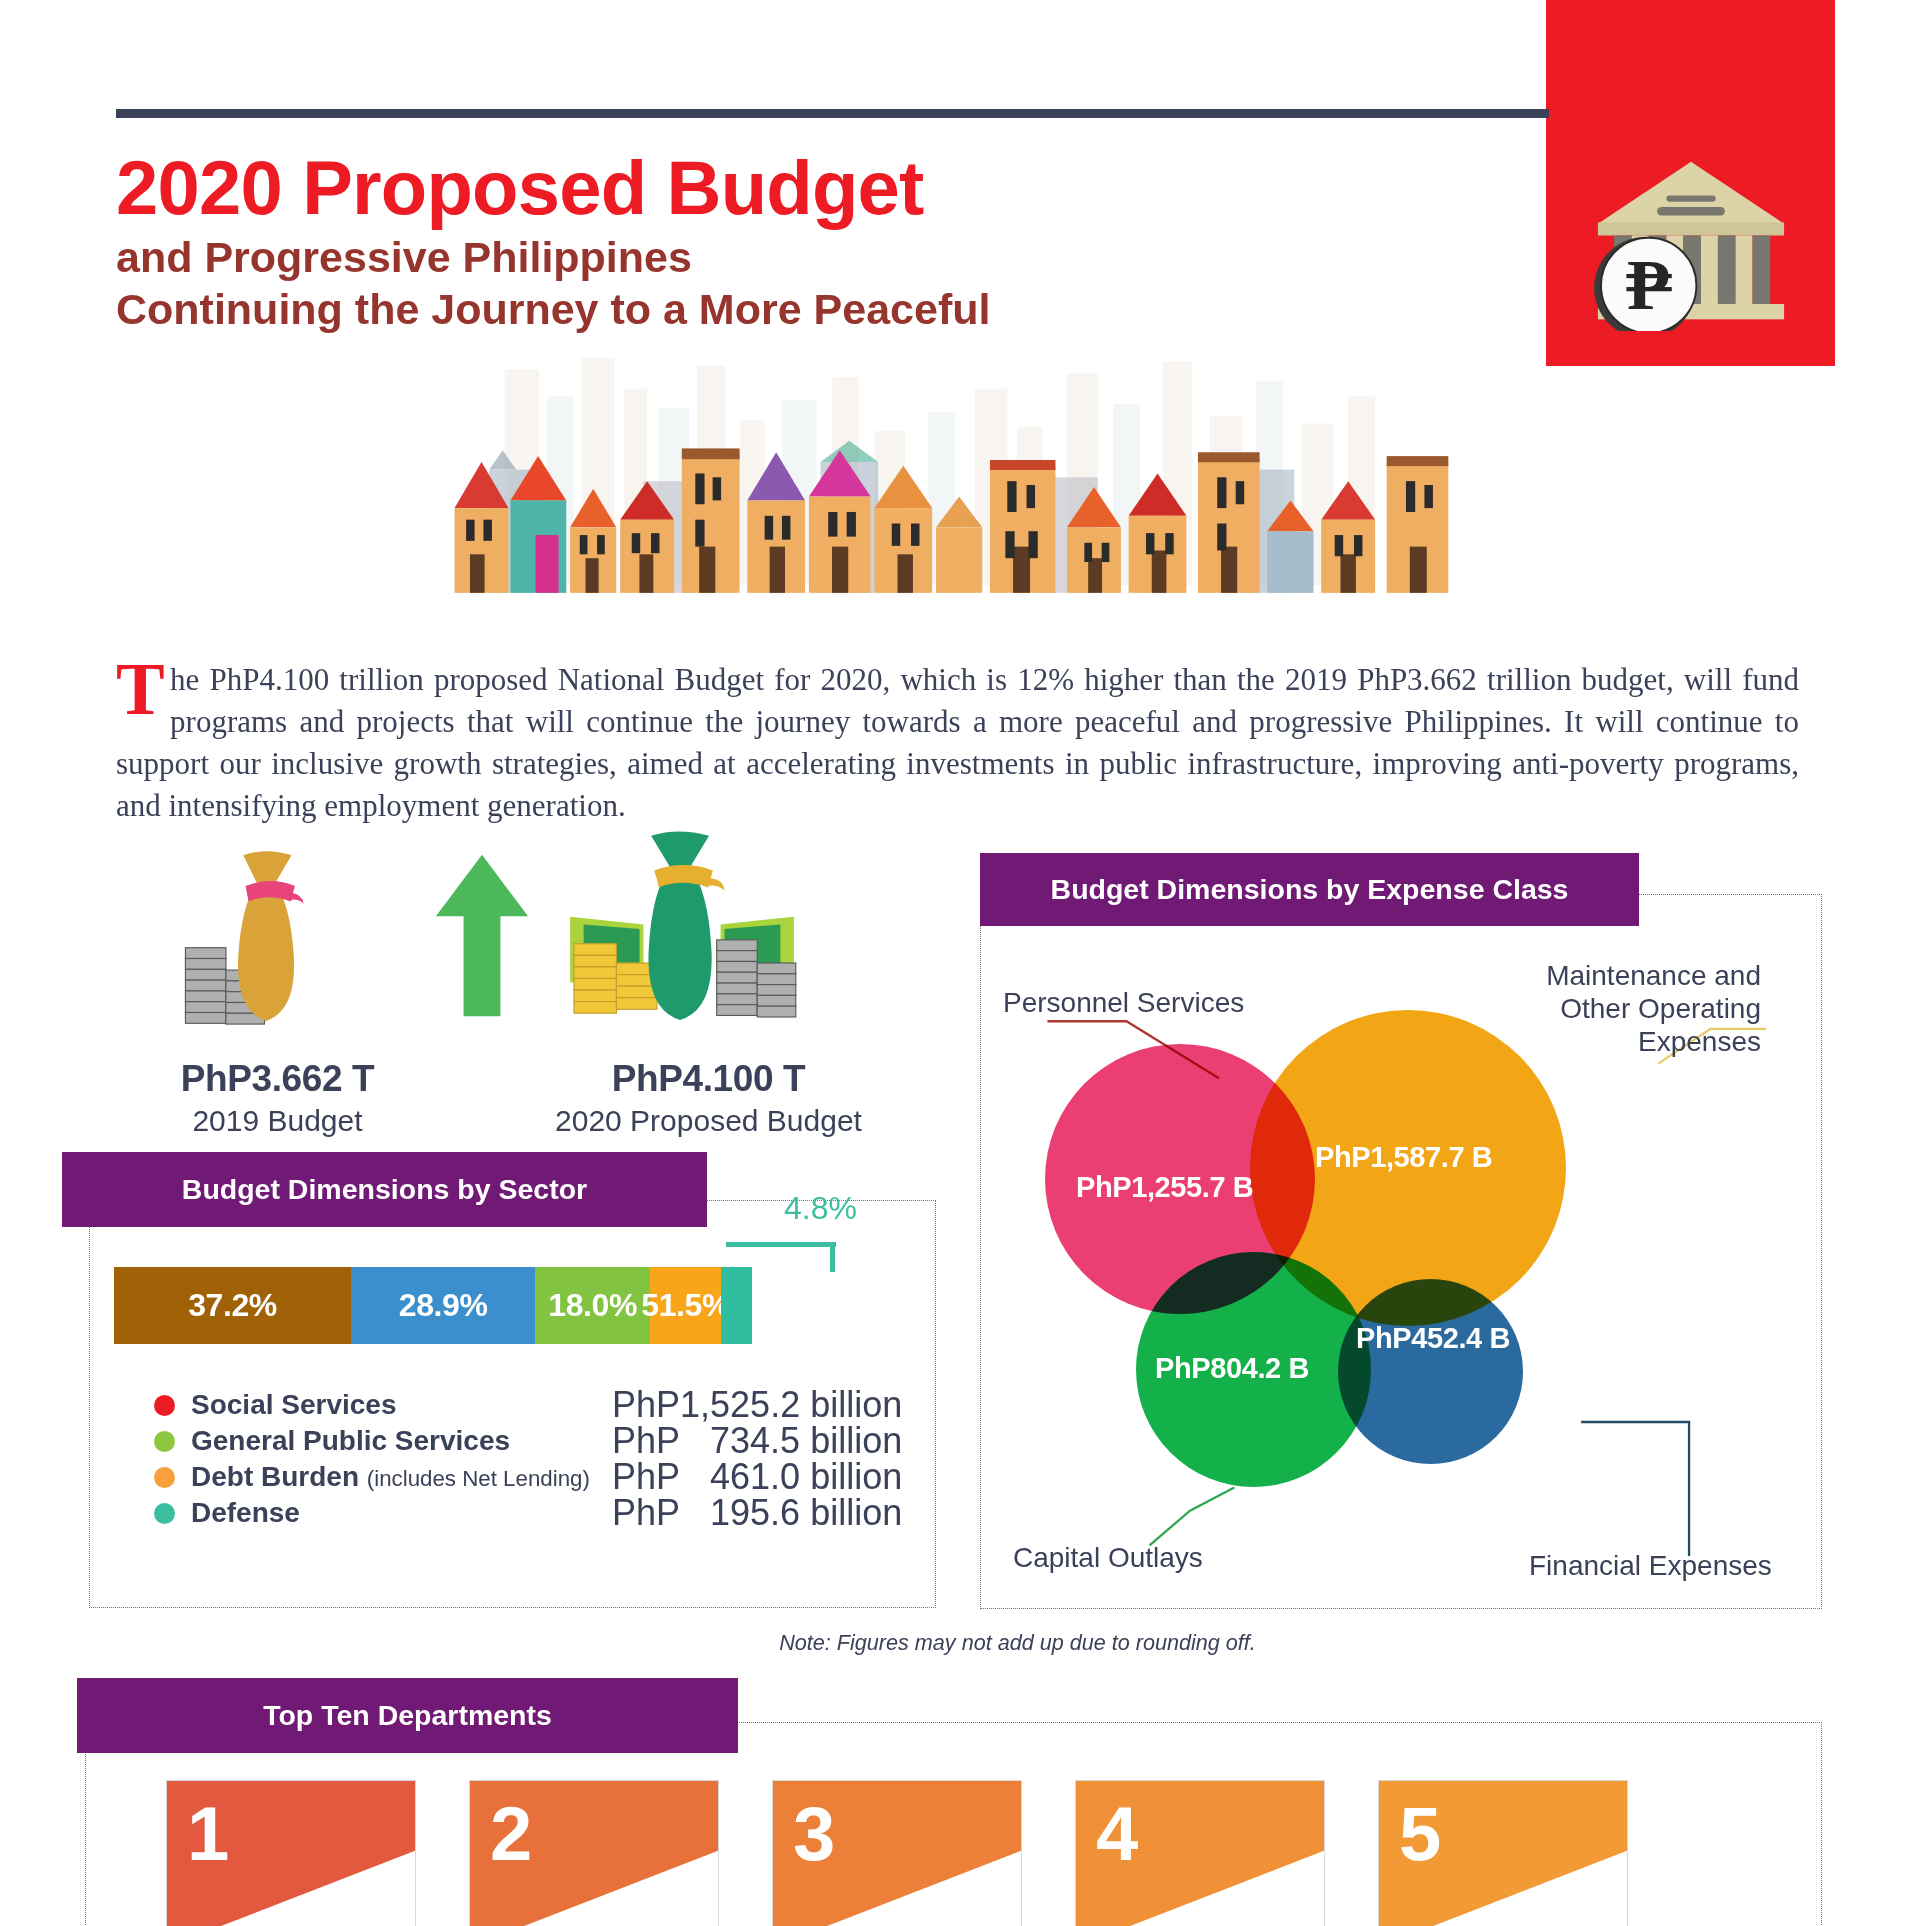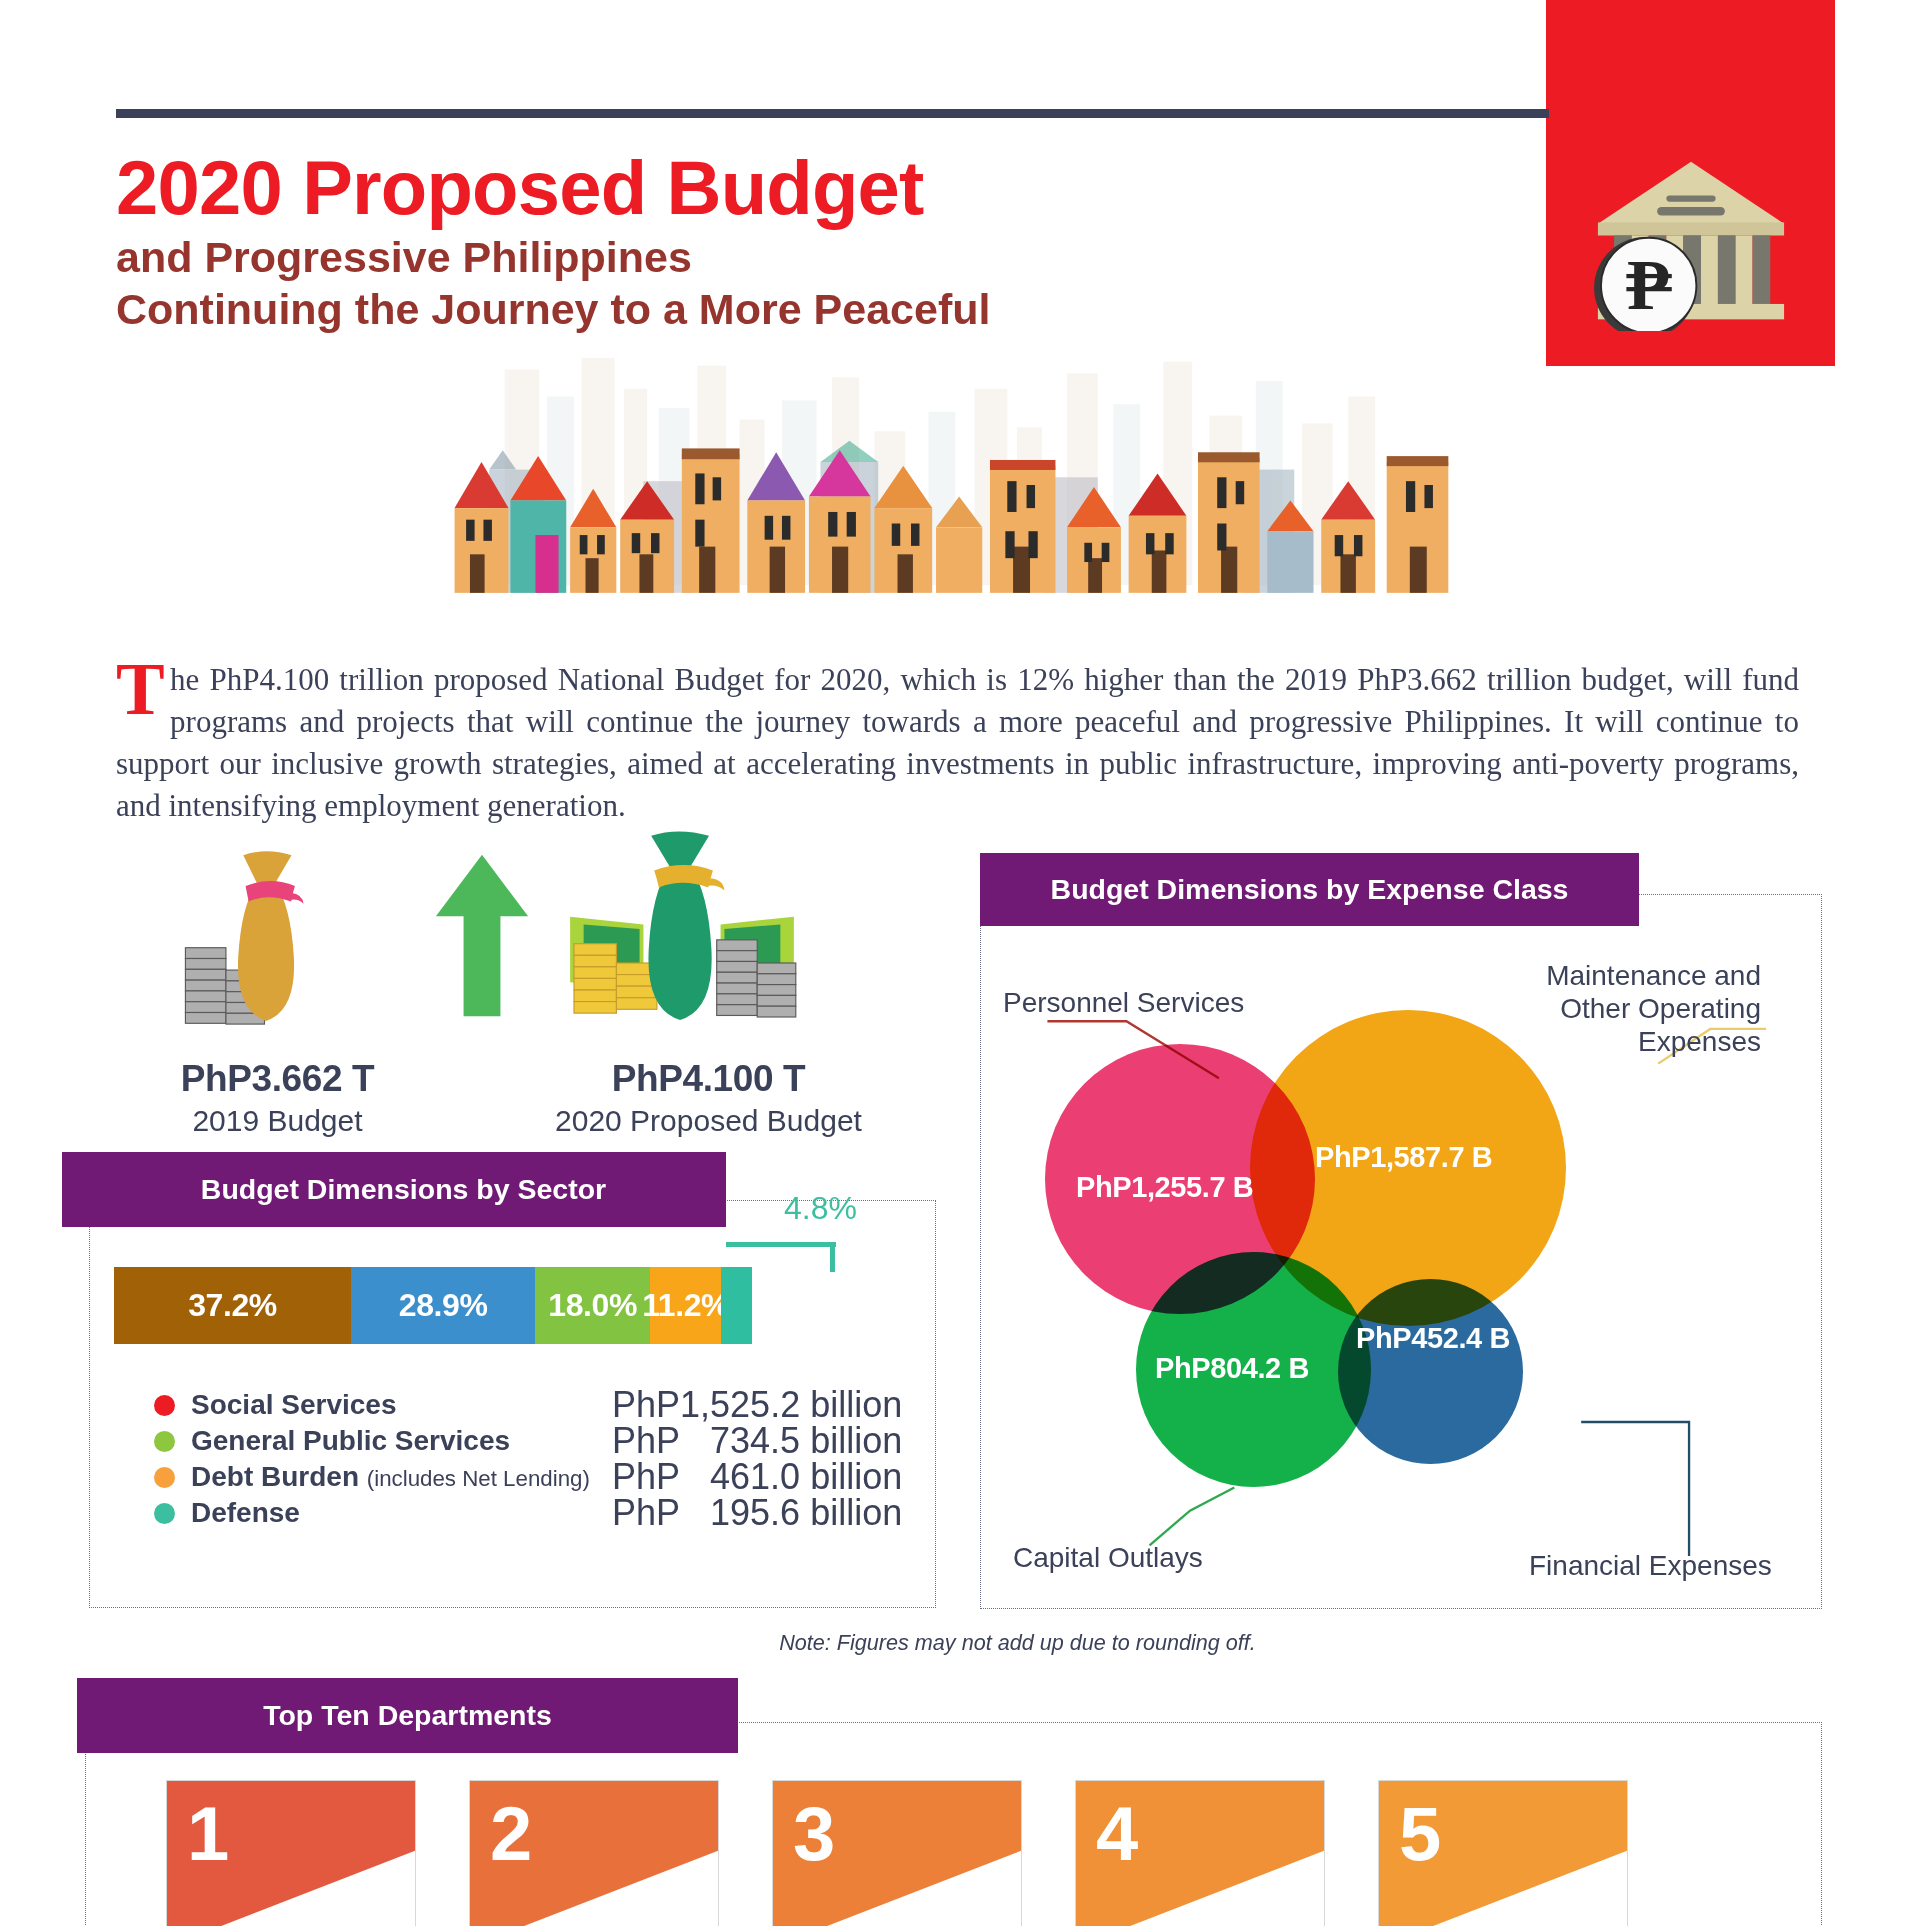--- a/index.html
+++ b/index.html
@@ -50,21 +50,21 @@
   
   .panel{position:absolute;border:1.5px dotted #6a7089;box-sizing:border-box;}
   .panel-hdr{
     position:absolute;background:#701a75;color:#fff;
     font-size:28.5px;font-weight:700;display:flex;align-items:center;
     justify-content:center;letter-spacing:0px;z-index:5;
   }
 
   
   #sector-panel{left:89px;top:1200px;width:847px;height:408px;}
-  #sector-hdr{left:62px;top:1152px;width:645px;height:75px;padding-left:19px;}
+  #sector-hdr{left:62px;top:1152px;width:645px;height:75px;}
   .stack{position:absolute;left:114px;top:1267px;width:638px;height:77px;display:flex;}
   .seg{position:relative;height:77px;display:flex;align-items:center;justify-content:center;}
   .seg span{color:#fff;font-size:32px;font-weight:700;letter-spacing:-0.4px;}
   .callout{position:absolute;left:784px;top:1190px;font-size:32px;font-weight:400;color:#3CBFA0;}
   .callout-line{position:absolute;left:726px;top:1242px;width:110px;height:5.4px;background:#3CBFA0;}
   .callout-drop{position:absolute;left:830px;top:1242px;width:5.4px;height:30px;background:#3CBFA0;}
 
   .legend{position:absolute;left:154px;top:1387px;width:732px;}
   .legrow{display:flex;align-items:center;height:36px;}
   .dot{width:21px;height:21px;border-radius:50%;flex:0 0 auto;margin-right:16px;}
@@ -343,21 +343,21 @@
       <div class="seg" style="width: 37.2%; background: #a16207;">
         <span>37.2%</span>
       </div>
       <div class="seg" style="width: 28.9%; background: rgb(59, 143, 204);">
         <span>28.9%</span>
       </div>
       <div class="seg" style="width: 18%; background: rgb(130, 195, 65);">
         <span>18.0%</span>
       </div>
       <div class="seg" style="width: 11.2%; background: rgb(249, 165, 26);">
-        <span>11.2%</span>
+        <span>51.5%</span>
       </div>
       <div class="seg" style="width: 4.8%; background: rgb(47, 191, 160);"></div>
     </div>
   <div class="legend" id="sector-legend">
       <div class="legrow">
         <span class="dot" style="background:#ED1C24"></span>
         <span class="legname">Social Services</span>
         <span class="legval">PhP1,525.2&nbsp;billion</span>
       </div>
       <div class="legrow">

